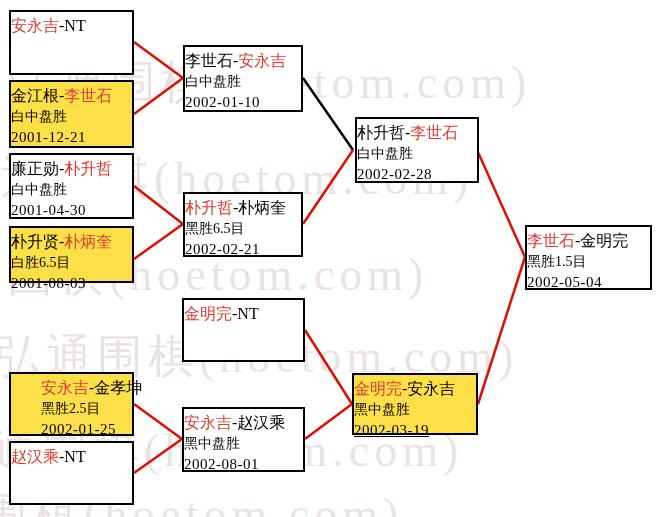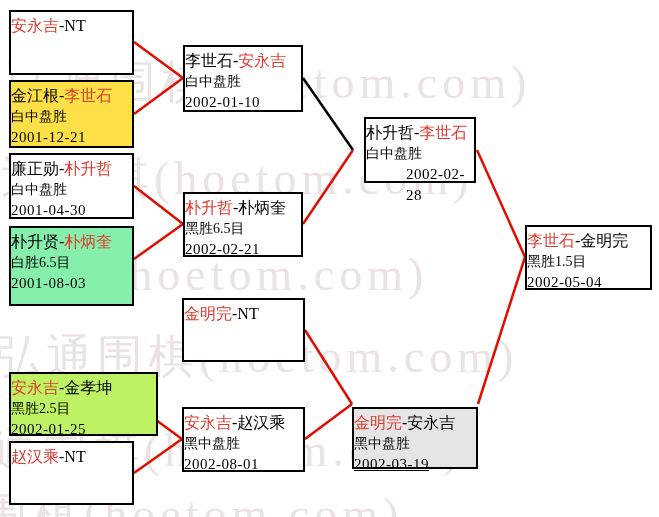--- a/index.html
+++ b/index.html
@@ -85,26 +85,26 @@
       <div class="match-box" style="left: 9px; top: 80px; width: 125px; height: 68px; border-color: rgb(0, 0, 0); background: #fde047;">
         <div class="players-line"><span style="color: rgb(0, 0, 0);">金江根</span><span style="color: rgb(0, 0, 0);">-</span><span style="color: rgb(221, 59, 48);">李世石</span></div>
         <div class="result-line" style="color: rgb(0, 0, 0);">白中盘胜</div>
         <div class="date-line" style="color: rgb(0, 0, 0);">2001-12-21</div>
       </div>
       <div class="match-box" style="left: 9px; top: 153px; width: 125px; height: 66px; border-color: rgb(0, 0, 0); background: rgb(255, 255, 255);">
         <div class="players-line"><span style="color: rgb(0, 0, 0);">廉正勋</span><span style="color: rgb(0, 0, 0);">-</span><span style="color: rgb(221, 59, 48);">朴升哲</span></div>
         <div class="result-line" style="color: rgb(0, 0, 0);">白中盘胜</div>
         <div class="date-line" style="color: rgb(0, 0, 0);">2001-04-30</div>
       </div>
-      <div class="match-box" style="left: 9px; top: 226px; width: 125px; height: 80px; border-color: rgb(0, 0, 0); background: #86efac;">
+      <div class="match-box" style="left: 9px; top: 226px; width: 125px; height: 57px; border-color: rgb(0, 0, 0); background: #fde047;">
         <div class="players-line"><span style="color: rgb(0, 0, 0);">朴升贤</span><span style="color: rgb(0, 0, 0);">-</span><span style="color: rgb(221, 59, 48);">朴炳奎</span></div>
         <div class="result-line" style="color: rgb(0, 0, 0);">白胜6.5目</div>
         <div class="date-line" style="color: rgb(0, 0, 0);">2001-08-03</div>
       </div>
-      <div class="match-box" style="left: 9px; top: 372px; width: 149px; height: 64px; border-color: rgb(0, 0, 0); background: #bef264;">
+      <div class="match-box" style="left: 9px; top: 372px; width: 125px; height: 64px; border-color: rgb(0, 0, 0); background: #fde047; padding-left: 30px;">
         <div class="players-line"><span style="color: rgb(221, 59, 48);">安永吉</span><span style="color: rgb(0, 0, 0);">-</span><span style="color: rgb(0, 0, 0);">金孝坤</span></div>
         <div class="result-line" style="color: rgb(0, 0, 0);">黑胜2.5目</div>
         <div class="date-line" style="color: rgb(0, 0, 0);">2002-01-25</div>
       </div>
       <div class="match-box" style="left: 9px; top: 441px; width: 125px; height: 64px; border-color: rgb(0, 0, 0); background: rgb(255, 255, 255);">
         <div class="players-line"><span style="color: rgb(221, 59, 48);">赵汉乘</span><span style="color: rgb(0, 0, 0);">-</span><span style="color: rgb(0, 0, 0);">NT</span></div>
       </div>
       <div class="match-box" style="left: 183px; top: 45px; width: 120px; height: 67px; border-color: rgb(0, 0, 0); background: rgb(255, 255, 255);">
         <div class="players-line"><span style="color: rgb(0, 0, 0);">李世石</span><span style="color: rgb(0, 0, 0);">-</span><span style="color: rgb(221, 59, 48);">安永吉</span></div>
         <div class="result-line" style="color: rgb(0, 0, 0);">白中盘胜</div>
@@ -116,26 +116,26 @@
         <div class="date-line" style="color: rgb(0, 0, 0);">2002-02-21</div>
       </div>
       <div class="match-box" style="left: 182px; top: 298px; width: 123px; height: 64px; border-color: rgb(0, 0, 0); background: rgb(255, 255, 255);">
         <div class="players-line"><span style="color: rgb(221, 59, 48);">金明完</span><span style="color: rgb(0, 0, 0);">-</span><span style="color: rgb(0, 0, 0);">NT</span></div>
       </div>
       <div class="match-box" style="left: 182px; top: 407px; width: 123px; height: 65px; border-color: rgb(0, 0, 0); background: rgb(255, 255, 255);">
         <div class="players-line"><span style="color: rgb(221, 59, 48);">安永吉</span><span style="color: rgb(0, 0, 0);">-</span><span style="color: rgb(0, 0, 0);">赵汉乘</span></div>
         <div class="result-line" style="color: rgb(0, 0, 0);">黑中盘胜</div>
         <div class="date-line" style="color: rgb(0, 0, 0);">2002-08-01</div>
       </div>
-      <div class="match-box" style="left: 364px; top: 117px; width: 112px; height: 66px; border-color: rgb(0, 0, 0); background: rgb(255, 255, 255);">
+      <div class="match-box" style="left: 355px; top: 117px; width: 124px; height: 66px; border-color: rgb(0, 0, 0); background: rgb(255, 255, 255);">
         <div class="players-line"><span style="color: rgb(0, 0, 0);">朴升哲</span><span style="color: rgb(0, 0, 0);">-</span><span style="color: rgb(221, 59, 48);">李世石</span></div>
         <div class="result-line" style="color: rgb(0, 0, 0);">白中盘胜</div>
-        <div class="date-line" style="color: rgb(0, 0, 0); padding-left: 40px;">2002-02-28</div>
+        <div class="date-line" style="color: rgb(0, 0, 0);">2002-02-28</div>
       </div>
-      <div class="match-box" style="left: 352px; top: 373px; width: 126px; height: 62px; border-color: rgb(0, 0, 0); background: #e5e5e5; margin-top: 34px;">
+      <div class="match-box" style="left: 352px; top: 373px; width: 126px; height: 62px; border-color: rgb(0, 0, 0); background: #fde047;">
         <div class="players-line"><span style="color: rgb(221, 59, 48);">金明完</span><span style="color: rgb(0, 0, 0);">-</span><span style="color: rgb(0, 0, 0);">安永吉</span></div>
         <div class="result-line" style="color: rgb(0, 0, 0);">黑中盘胜</div>
         <div class="date-line" style="color: rgb(0, 0, 0); text-decoration: underline;">2002-03-19</div>
       </div>
       <div class="match-box" style="left: 525px; top: 225px; width: 127px; height: 65px; border-color: rgb(0, 0, 0); background: rgb(255, 255, 255);">
         <div class="players-line"><span style="color: rgb(221, 59, 48);">李世石</span><span style="color: rgb(0, 0, 0);">-</span><span style="color: rgb(0, 0, 0);">金明完</span></div>
         <div class="result-line" style="color: rgb(0, 0, 0);">黑胜1.5目</div>
         <div class="date-line" style="color: rgb(0, 0, 0);">2002-05-04</div>
       </div>
     </div>

